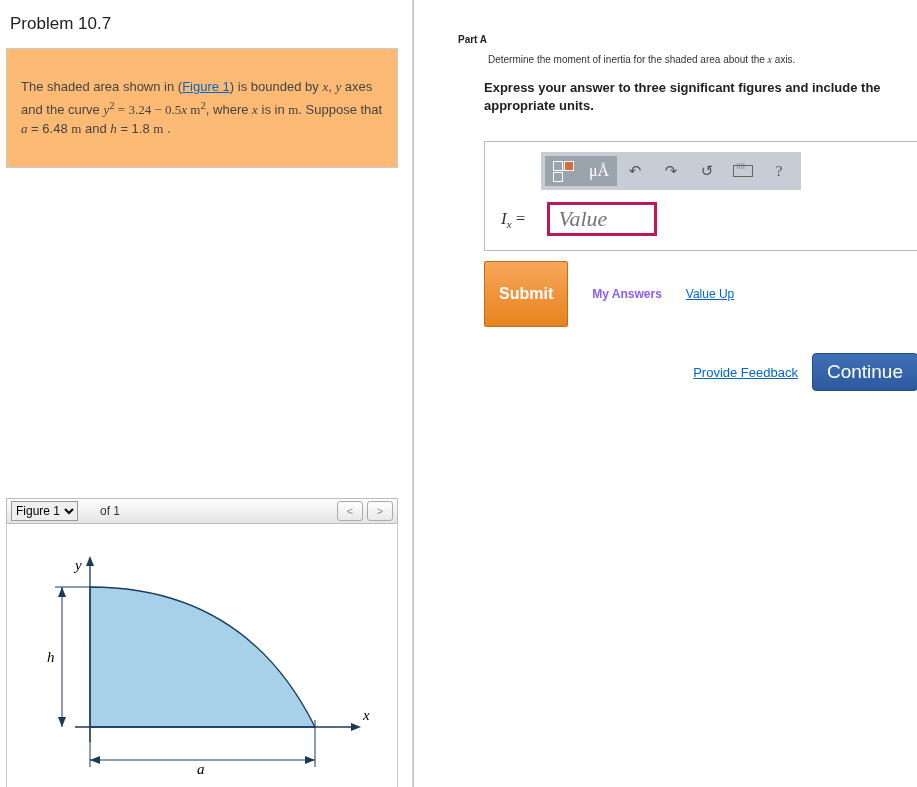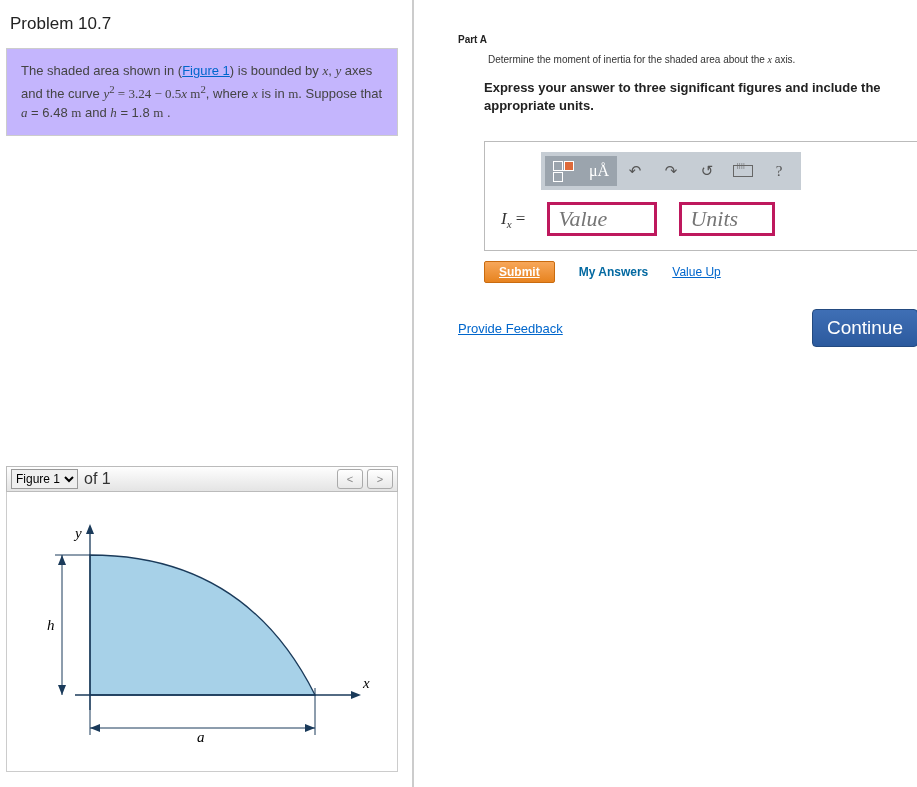--- a/index.html
+++ b/index.html
@@ -15,43 +15,43 @@
   .container { display: flex; height: 100%; }
   .left-pane {
     width: 414px;
     border-right: 2px solid #ccc;
     padding: 10px 14px 0 6px;
   }
   .right-pane { flex: 1; padding: 10px 8px 0 44px; }
   .title { font-size: 17px; color: #222; margin: 4px 0 14px 4px; }
   .problem-box {
     border: 1px solid #ccc;
-    background: #c4b5fd;
-    padding: 12px 14px;
+    background: #fdba74;
+    padding: 28px 14px;
     font-size: 13px;
     line-height: 1.5;
     color: #444;
   }
   .problem-box a { color: #0066cc; text-decoration: underline; }
   .figure-nav {
     margin-top: 330px;
     background: linear-gradient(#fefefe, #e4e4e4);
     border: 1px solid #bbb;
     height: 26px;
     display: flex;
     align-items: center;
     padding: 0 4px;
     gap: 4px;
   }
   .figure-select {
     height: 20px;
     font-size: 12px;
     border: 1px solid #999;
   }
-  .figure-nav span { font-size: 16px; color: #333; margin-left: 2px; }
+  .figure-nav span { font-size: 12px; color: #333; margin-left: 18px; }
   .nav-btn {
     width: 26px;
     height: 20px;
     border: 1px solid #aaa;
     background: linear-gradient(#fff, #e8e8e8);
     border-radius: 3px;
     font-size: 11px;
     color: #888;
     display: inline-flex;
     align-items: center;
@@ -113,28 +113,27 @@
     padding: 0 8px;
   }
   .val-input { width: 110px; }
   .unit-input { width: 96px; }
   .action-row { margin: 10px 0 0 26px; display: flex; align-items: center; gap: 24px; }
   .submit-btn {
     background: linear-gradient(#f7a75a, #e7831f);
     border: 1px solid #c96b0f;
     color: #fff;
     font-weight: bold;
-    font-size: 12px;
-    padding: 3px 14px;
+    font-size: 16px;
+    padding: 23px 14px;
     border-radius: 2px;
-    text-decoration: underline;
-  }
-  .action-row .lbl { font-size: 12px; color: #0369a1; font-weight: bold; }
+  }
+  .action-row .lbl { font-size: 12px; color: #8b5cf6; font-weight: bold; }
   .action-row a { font-size: 12px; color: #0066cc; text-decoration: underline; }
-  .footer-row { margin: 26px 26px 0 0; display: flex; justify-content: space-between; align-items: center; gap: 8px; }
+  .footer-row { margin: 26px 26px 0 0; display: flex; justify-content: flex-end; align-items: center; gap: 14px; }
   .footer-row a { font-size: 13px; color: #0066cc; text-decoration: underline; }
   .continue-btn {
     background: linear-gradient(#3f6fb5, #2c5a9e);
     border: 1px solid #234a80;
     color: #fff;
     font-size: 19px;
     padding: 7px 14px;
     border-radius: 4px;
   }
   .math-var { font-family: 'Times New Roman', serif; font-style: italic; }
@@ -212,21 +211,20 @@
         <div class="tb-btn">↷</div>
         <div class="tb-btn">↺</div>
         <div class="tb-btn">
             <span class="kbd-icon"></span>
           </div>
         <div class="tb-btn" style="font-family:serif;">?</div>
       </div>
       <div class="input-row">
         <span class="ix-label"><span>I</span><sub>x</sub><span style="font-style:normal;"> =</span></span>
         <input class="val-input" placeholder="Value" style="">
-        <input class="unit-input" placeholder="Units" style="">
       </div>
     </div>
 
     <div class="action-row">
       <button class="submit-btn">Submit</button>
       <span class="lbl">My Answers</span>
       <a href="#">Value Up</a>
     </div>
 
     <div class="footer-row">

